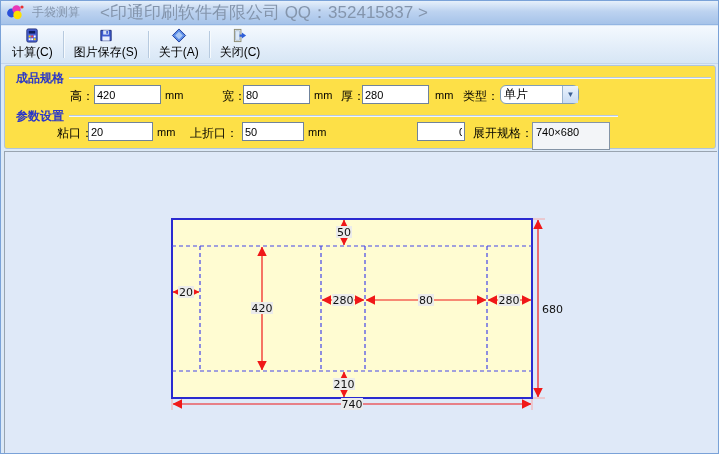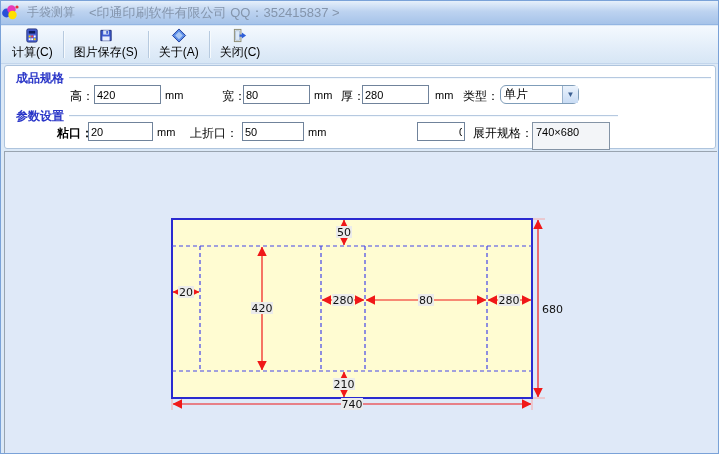--- a/index.html
+++ b/index.html
@@ -7,42 +7,42 @@
   #window{
     position:relative;width:719px;height:454px;
     font-family:"Liberation Sans","DejaVu Sans",sans-serif;
     background:#dce9f7;border:1px solid #7aa2d8;overflow:hidden;
   }
   
   .titlebar{
     position:absolute;left:0;top:0;width:100%;height:24px;
     background:linear-gradient(180deg,#e6f0fb 0%,#bdd3f0 45%,#a6c3e9 100%);
     border-bottom:1px solid #93b5e2;
-    display:flex;align-items:center;
+    display:flex;align-items:center;padding-left:5px;
   }
   .app-icon{width:19px;height:17px;flex:0 0 auto;}
   .title-text{color:#8495ac;font-size:12px;margin-left:7px;white-space:nowrap;}
-  .title-sub{color:#8495ac;font-size:13px;margin-left:14px;white-space:nowrap;}
+  .title-sub{color:#8495ac;font-size:17px;margin-left:20px;white-space:nowrap;}
   
   .toolbar{
     position:absolute;left:0;top:25px;width:100%;height:38px;
     background:linear-gradient(180deg,#f4f9fe 0%,#e2edf9 60%,#d7e6f5 100%);
     border-bottom:1px solid #c3d6ec;
     display:flex;align-items:stretch;padding:2px 0 2px 4px;
   }
   .tb-btn{
     display:flex;flex-direction:column;align-items:center;justify-content:flex-end;
     padding:0 7px;font-size:12px;color:#000;cursor:default;border-radius:3px;
   }
   .tb-btn .ic{height:16px;margin-bottom:1px;}
   .tb-sep{width:1px;background:#b7cadf;margin:3px 3px;box-shadow:1px 0 0 #f6fafd;}
   
   .panel{
     position:absolute;left:3px;top:64px;width:712px;height:84px;
-    background:#ffffff;border:1px solid #aec4dd;border-radius:3px;
+    background:#fde047;border:1px solid #aec4dd;border-radius:3px;
   }
   .grp-title{position:absolute;color:#2a36c8;font-weight:bold;font-size:12px;}
   .grp-line{position:absolute;height:1px;background:#b6c9e0;box-shadow:0 1px 0 #f2f7fc;}
   .fld-label{position:absolute;font-size:12px;color:#000;white-space:nowrap;}
   .fld-unit{position:absolute;font-size:11px;color:#000;}
   .fld-input{
     position:absolute;height:19px;border:1px solid #70839b;background:#fff;
     font-family:"Liberation Sans","DejaVu Sans",sans-serif;font-size:11px;color:#000;
     padding:0 2px;outline:none;
   }
@@ -147,21 +147,21 @@
 
     <span class="fld-label" style="left:458px;top:22px;">类型：</span>
     <div class="select" style="left:495px;top:19px;width:79px;border-radius:6px;">
       <span class="val">单片</span>
       <span class="dd">▼</span>
     </div>
 
     <span class="grp-title" style="left:11px;top:42px;">参数设置</span>
     <div class="grp-line" style="left:64px;top:49px;width:549px;"></div>
 
-    <span class="fld-label" style="left:52px;top:59px;font-weight:bold;">粘口：</span>
+    <span class="fld-label" style="left:52px;top:59px;">粘口：</span>
     <input class="fld-input" style="left: 83px; top: 56px; width: 65px;" value="20">
     <span class="fld-unit" style="left:152px;top:60px;">mm</span>
 
     <span class="fld-label" style="left:185px;top:59px;">上折口：</span>
     <input class="fld-input" style="left: 237px; top: 56px; width: 62px;" value="50">
     <span class="fld-unit" style="left:303px;top:60px;">mm</span>
 
     <input class="fld-input" style="left: 412px; top: 56px; width: 48px; padding-left: 41px;" value="0.75">
 
     <span class="fld-label" style="left:468px;top:59px;">展开规格：</span>

